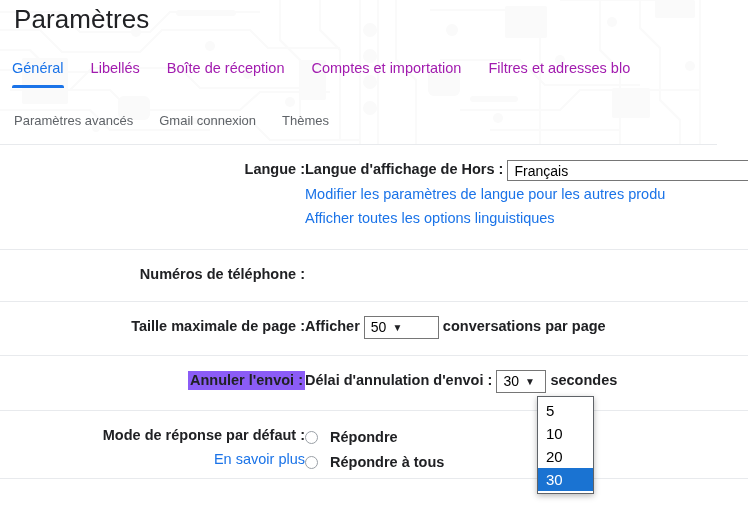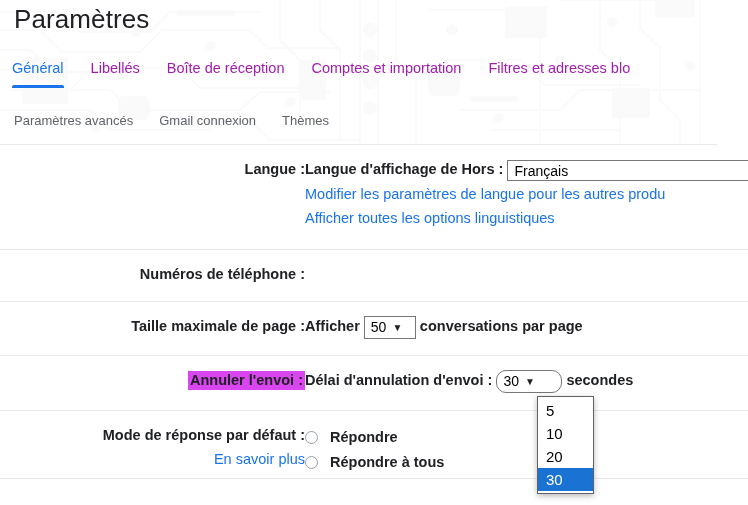--- a/index.html
+++ b/index.html
@@ -147,21 +147,21 @@
   .col-value {
     flex: 1 1 auto;
     font-size: 14.5px;
     color: #202124;
     line-height: 21px;
     white-space: nowrap;
     position: relative;
   }
 
   .highlight {
-    background: #d946ef;
+    background: #8b5cf6;
     padding: 1px 2px 2px 2px;
     margin-left: -2px;
   }
 
   .link {
     color: #1a73e8;
     text-decoration: none;
     font-weight: normal;
     cursor: pointer;
   }
@@ -207,22 +207,22 @@
     cursor: pointer;
     position: relative;
   }
   .small-select .caret {
     display: inline-block;
     margin-left: 6px;
     font-size: 10px;
     color: #202124;
     transform: translateY(-1px);
   }
-  .sel-50 { width: 52px; }
-  .sel-30 { width: 66px; border-radius: 10px; }
+  .sel-50 { width: 75px; }
+  .sel-30 { width: 50px; }
 
   
   .radio-line {
     display: flex;
     align-items: center;
     height: 25px;
   }
   .radio {
     width: 13px;
     height: 13px;

